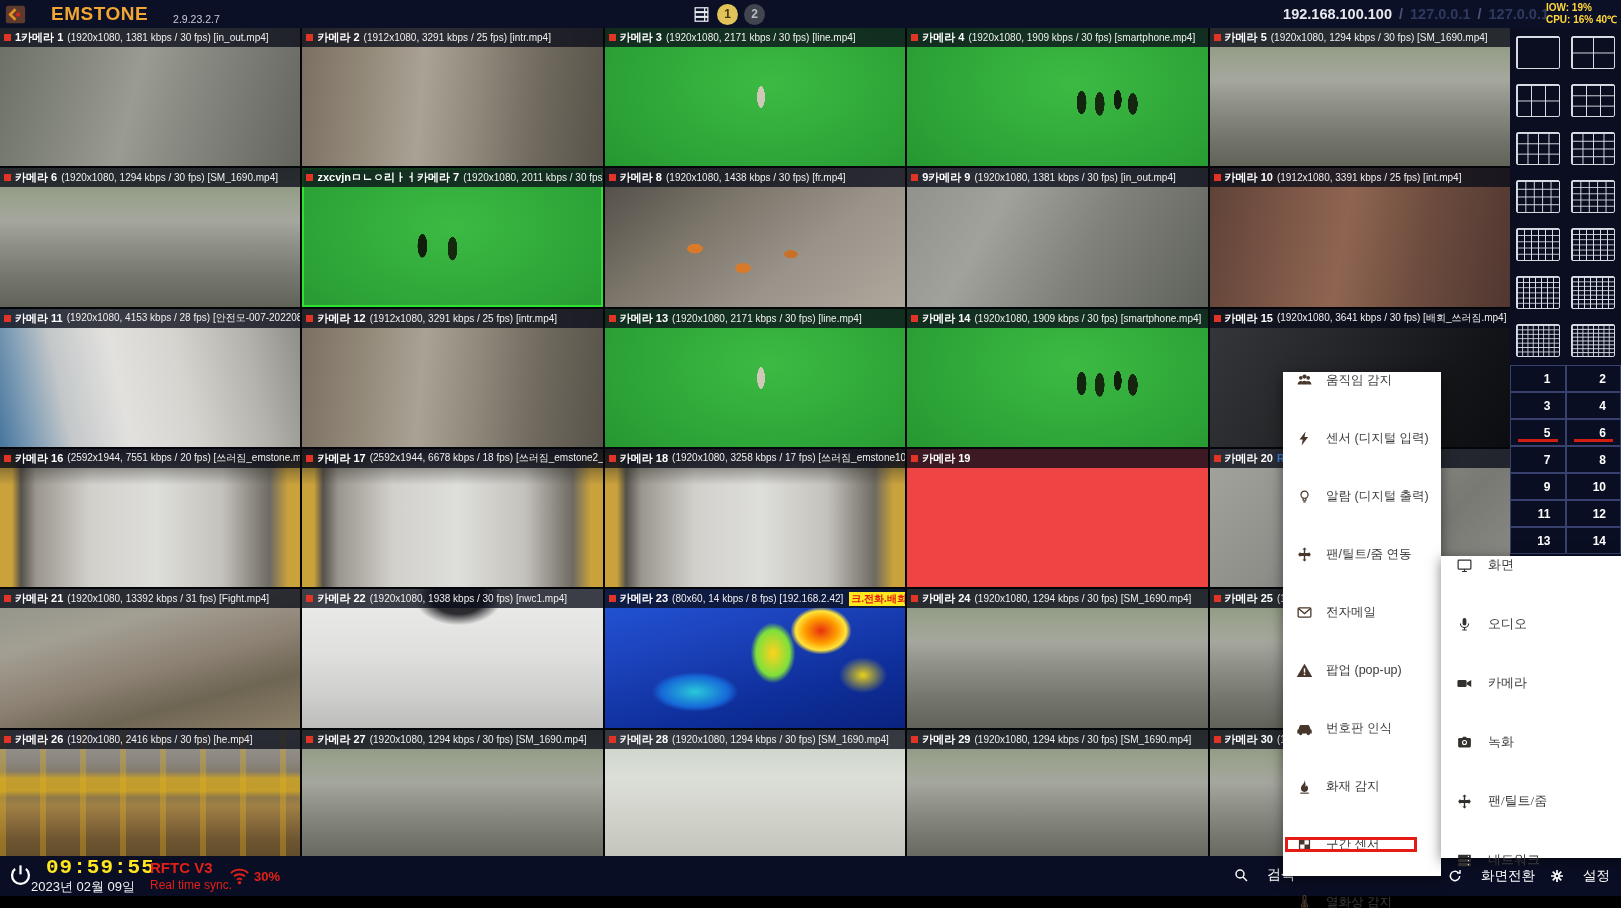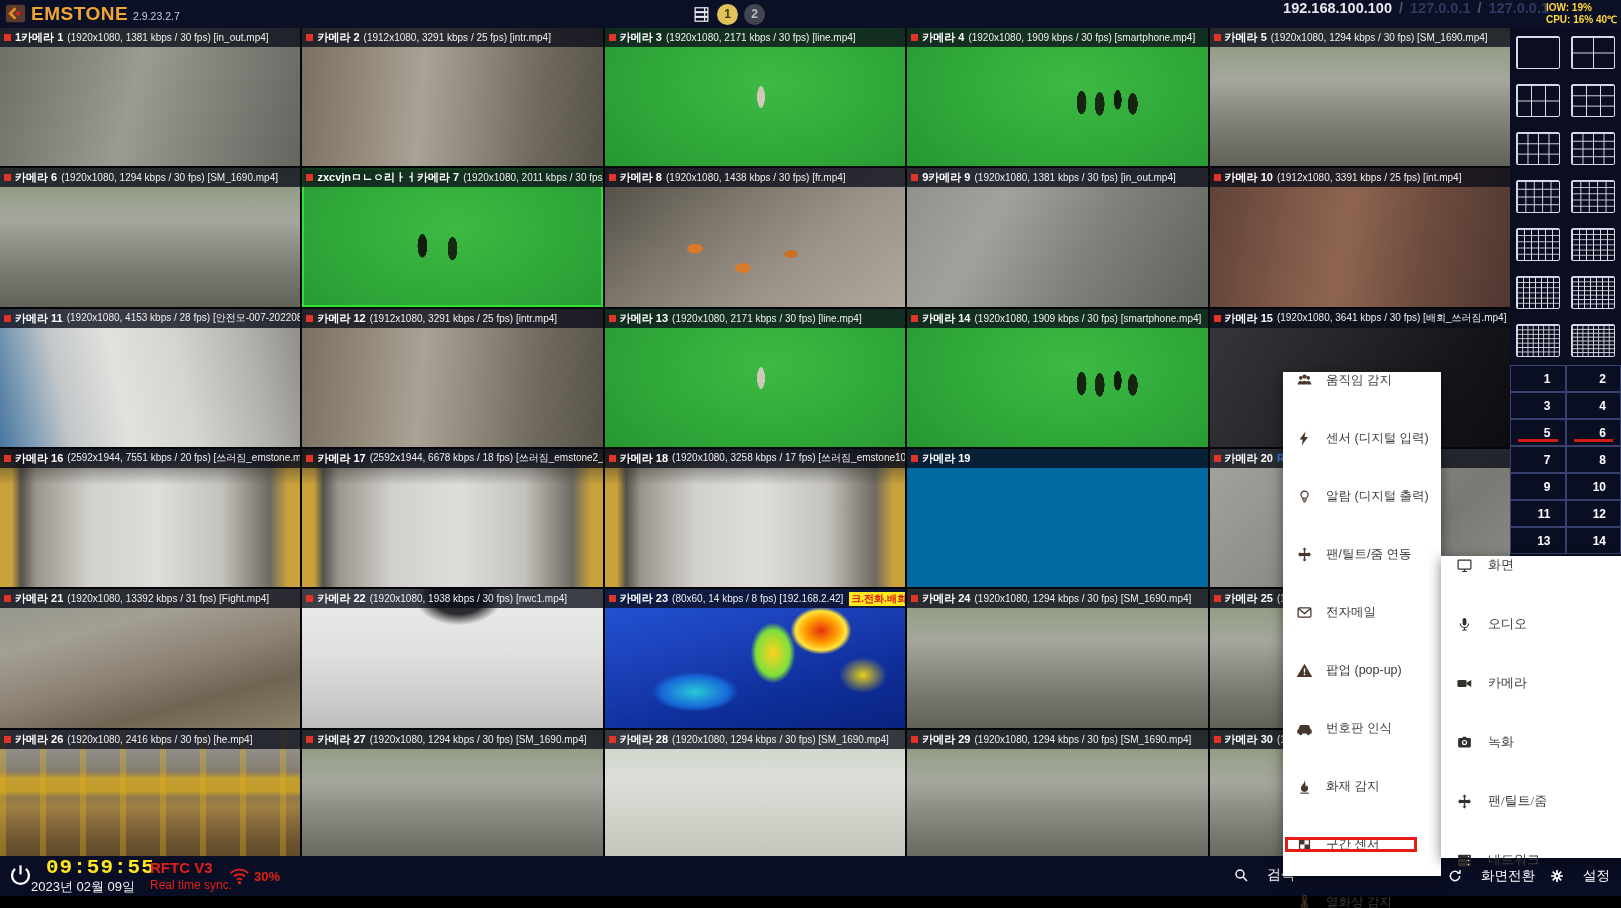--- a/index.html
+++ b/index.html
@@ -1,30 +1,30 @@
 <!DOCTYPE html>
 <html><head>
 <meta charset="utf-8">
 <style>
   html,body{margin:0;padding:0;background:#111;}
   #stage{position:relative;width:1621px;height:908px;background:#000;overflow:hidden;
          font-family:"Liberation Sans",sans-serif;-webkit-font-smoothing:antialiased;}
 
   
   #topbar{position:absolute;left:0;top:0;width:100%;height:28px;background:#0c1026;z-index:6;}
-  .logo-wrap{position:absolute;left:5px;top:3px;display:flex;align-items:flex-start;}
+  .logo-wrap{position:absolute;left:5px;top:3px;display:flex;align-items:flex-end;gap:20px;}
   .logo-ico{width:21px;height:21px;}
   .logo-text{margin-left:5px;font-size:19px;font-weight:bold;color:#f1a532;letter-spacing:.5px;}
   .logo-ver{margin-left:5px;margin-top:7px;font-size:10.5px;color:#c9ccd6;}
   .pages{position:absolute;left:692px;top:0;height:28px;display:flex;align-items:center;gap:6px;}
   .pg-ico{width:19px;height:19px;color:#e8eaf0;}
   .pg-btn{width:21px;height:21px;border-radius:50%;display:flex;align-items:center;justify-content:center;
           font-size:12px;font-weight:bold;background:#41454f;color:#b9bdc6;cursor:pointer;}
   .pg-btn.act{background:#e2c35a;color:#42370f;}
-  .ips{position:absolute;right:72px;top:0;height:28px;display:flex;align-items:flex-start;gap:7px;
+  .ips{position:absolute;right:72px;top:0;height:28px;display:flex;align-items:center;gap:7px;
        font-size:14.5px;font-weight:bold;color:#e8e9ee;}
   .ips .sep{color:#49547c;}
   .ips .dim{color:#2e3a60;}
   .stats{position:absolute;right:4px;top:2px;font-size:10px;line-height:12px;font-weight:bold;color:#ffd83c;white-space:nowrap;}
 
   
   #grid{position:absolute;left:0;top:28px;width:1510px;height:840px;display:grid;
         grid-template-columns:repeat(5,1fr);grid-template-rows:repeat(6,1fr);gap:2px;background:#05060a;z-index:1;}
   .tile{position:relative;overflow:hidden;background:#222;}
   .tile.sel{box-shadow:inset 0 0 0 2px #2de231;}
@@ -53,21 +53,21 @@
   .sc-gravel{background:radial-gradient(8px 5px at 30% 58%,#d97a2a 95%,rgba(0,0,0,0)),
              radial-gradient(8px 5px at 46% 72%,#d97a2a 95%,rgba(0,0,0,0)),
              radial-gradient(7px 4px at 62% 62%,#c96f26 95%,rgba(0,0,0,0)),
              linear-gradient(140deg,#4f4b44 0%,#7b756a 35%,#9a938a 65%,#b0a79c 100%);}
   .sc-street3{background:linear-gradient(120deg,#8e9089 0%,#a0a29b 30%,#7f817a 60%,#5f615b 100%);}
   .sc-brick{background:linear-gradient(100deg,#5e4237 0%,#7b5546 25%,#8f6551 45%,#6d4c3e 70%,#503731 100%);}
   .sc-hallb{background:linear-gradient(78deg,#47759e 0%,#7d9cb5 10%,#c3c7c9 22%,#e2e1de 40%,#d6d4cf 60%,#b4b2ac 82%,#8e8c86 100%);}
   .sc-dark{background:linear-gradient(120deg,#35373b 0%,#26282b 35%,#141518 75%,#0c0d10 100%);}
   .sc-hally{background:linear-gradient(180deg,rgba(40,38,34,.8) 0%,rgba(40,38,34,0) 26%),
             linear-gradient(90deg,#caa23c 0%,#caa23c 4%,#55514b 7%,#9a968e 12%,#d2d0cb 30%,#dededa 52%,#c4c2bc 74%,#6e6a62 90%,#caa23c 96%,#caa23c 100%);}
-  .sc-black{background:#0369a1;}
+  .sc-black{background:#ef4444;}
   .sc-road{background:linear-gradient(135deg,#a3a49e 0%,#8e8f89 40%,#787973 70%,#8c8d87 100%);padding-left:24px;}
   .sc-plaza{background:linear-gradient(165deg,#90938a 0%,#a39f93 30%,#8d8274 55%,#6e6553 75%,#8c7f68 100%);}
   .sc-room{background:radial-gradient(44px 28px at 52% 6%,#2c2c30 60%,rgba(0,0,0,0) 100%),
            linear-gradient(180deg,#ececea 0%,#e0e0de 45%,#cfcfcd 75%,#bdbdbb 100%);}
   .sc-thermal{background:radial-gradient(36px 28px at 72% 30%,#e83010 0%,#ff9e00 45%,#ffe33b 70%,rgba(0,0,0,0) 85%),
               radial-gradient(28px 38px at 56% 46%,#ffd21c 0%,#7ee03c 60%,rgba(0,0,0,0) 80%),
               radial-gradient(48px 22px at 30% 74%,#29c9d8 0%,#1668d8 70%,rgba(0,0,0,0) 90%),
               radial-gradient(32px 24px at 86% 62%,#e8d019 0%,rgba(0,0,0,0) 75%),
               linear-gradient(165deg,#2356d8 0%,#1c43bc 35%,#0e2e9a 70%,#0a2380 100%);}
   .sc-industrial{background:linear-gradient(180deg,rgba(0,0,0,0) 30%,rgba(230,180,24,.65) 35%,rgba(230,180,24,.65) 44%,rgba(0,0,0,0) 49%),

